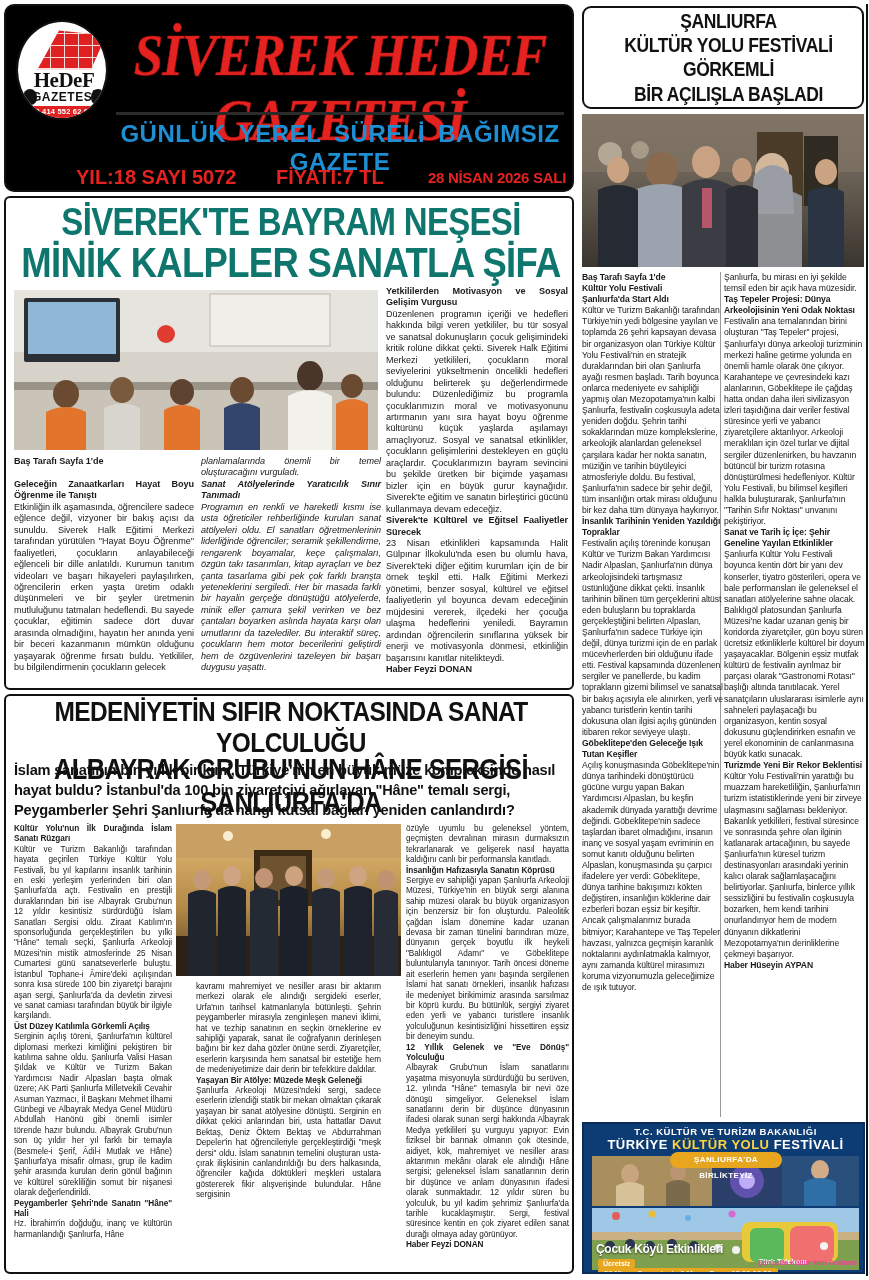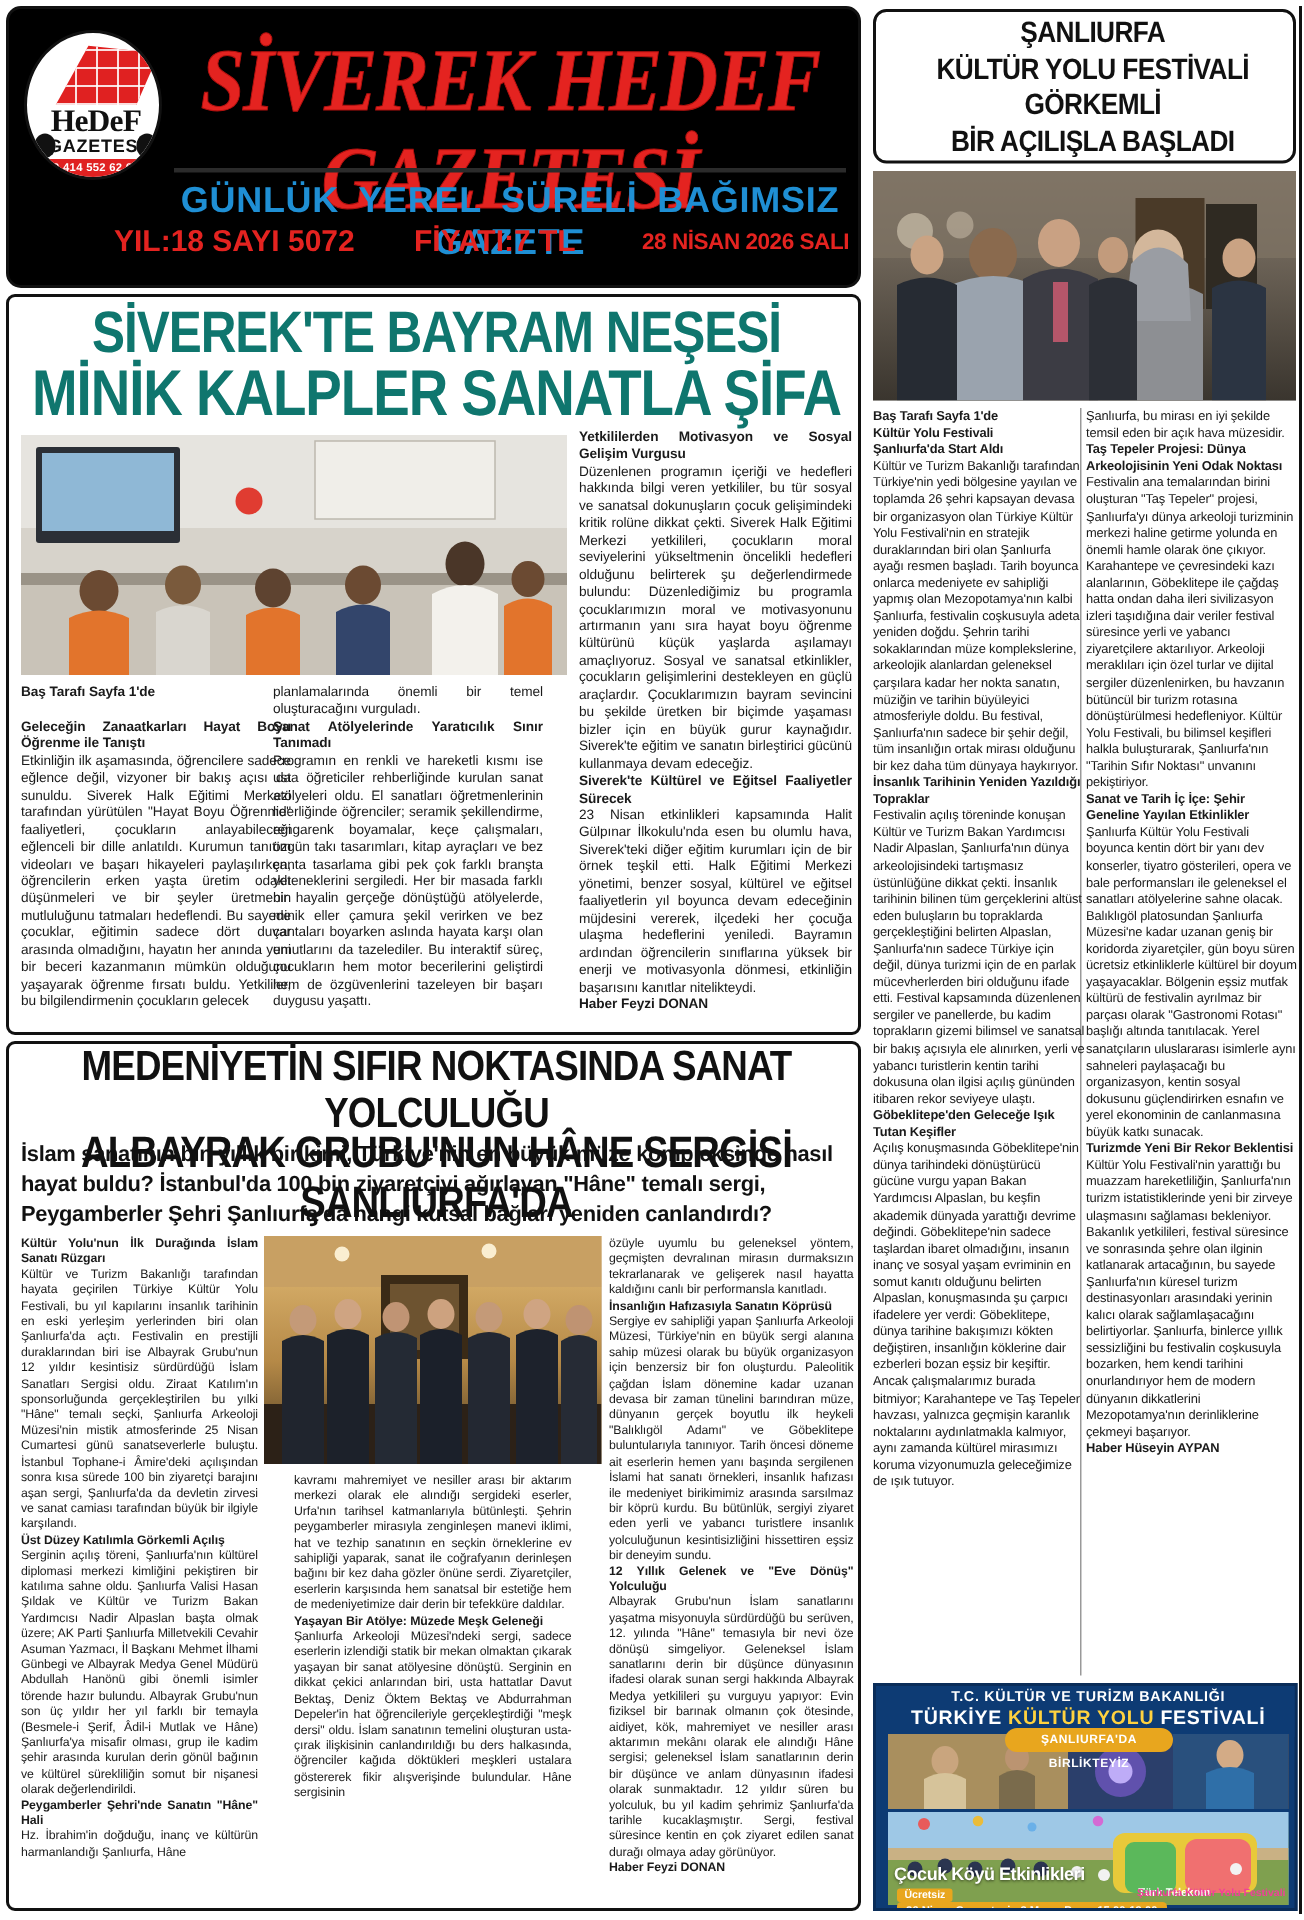--- a/index.html
+++ b/index.html
@@ -68,21 +68,21 @@
   .title-rule {
     position:absolute; left:110px; top:106px; width:448px; height:3px;
     background:#2b2b2b;
   }
   .subtitle {
     position:absolute; left:108px; top:114px; width:452px; text-align:center;
     font-weight:bold; font-size:24px; color:#1f8fd4; letter-spacing:0.5px;
     word-spacing:6px;
   }
   .meta-row {
-    position:absolute; left:70px; top:144px; width:490px; height:28px;
+    position:absolute; left:70px; top:160px; width:490px; height:28px;
   }
   .meta-yil {
     position:absolute; left:0; top:0; font-weight:bold; font-size:20px; color:#e42320;
   }
   .meta-fiyat {
     position:absolute; left:200px; top:0; font-weight:bold; font-size:20px; color:#e42320;
   }
   .meta-date {
     position:absolute; right:0; top:3px; font-weight:bold; font-size:15px; color:#e42320;
     letter-spacing:-0.3px;
@@ -337,21 +337,21 @@
       </svg>
     </div>
 
     <div class="col body-txt" style="left:8px; top:258px; width:180px;">
       <span class="sub-h">Baş Tarafı Sayfa 1'de</span>
       <br>
       <span class="sub-h">Geleceğin Zanaatkarları Hayat Boyu Öğrenme ile Tanıştı</span>
       <span class="indent">Etkinliğin ilk aşamasında, öğrencilere sadece eğlence değil, vizyoner bir bakış açısı da sunuldu. Siverek Halk Eğitimi Merkezi tarafından yürütülen "Hayat Boyu Öğrenme" faaliyetleri, çocukların anlayabileceği eğlenceli bir dille anlatıldı. Kurumun tanıtım videoları ve başarı hikayeleri paylaşılırken, öğrencilerin erken yaşta üretim odaklı düşünmeleri ve bir şeyler üretmenin mutluluğunu tatmaları hedeflendi. Bu sayede çocuklar, eğitimin sadece dört duvar arasında olmadığını, hayatın her anında yeni bir beceri kazanmanın mümkün olduğunu yaşayarak öğrenme fırsatı buldu. Yetkililer, bu bilgilendirmenin çocukların gelecek</span>
     </div>
 
-    <div class="col body-txt" style="left:176px; top:258px; width:180px;">
+    <div class="col body-txt" style="left:195px; top:258px; width:180px;font-style:italic;">
       <span>planlamalarında önemli bir temel oluşturacağını vurguladı.</span>
       <span class="sub-h">Sanat Atölyelerinde Yaratıcılık Sınır Tanımadı</span>
       <span class="indent">Programın en renkli ve hareketli kısmı ise usta öğreticiler rehberliğinde kurulan sanat atölyeleri oldu. El sanatları öğretmenlerinin liderliğinde öğrenciler; seramik şekillendirme, rengarenk boyamalar, keçe çalışmaları, özgün takı tasarımları, kitap ayraçları ve bez çanta tasarlama gibi pek çok farklı branşta yeteneklerini sergiledi. Her bir masada farklı bir hayalin gerçeğe dönüştüğü atölyelerde, minik eller çamura şekil verirken ve bez çantaları boyarken aslında hayata karşı olan umutlarını da tazelediler. Bu interaktif süreç, çocukların hem motor becerilerini geliştirdi hem de özgüvenlerini tazeleyen bir başarı duygusu yaşattı.</span>
     </div>
 
     <div class="col body-txt" style="left:380px; top:88px; width:182px;">
       <span class="sub-h">Yetkililerden Motivasyon ve Sosyal Gelişim Vurgusu</span>
       <span class="indent">Düzenlenen programın içeriği ve hedefleri hakkında bilgi veren yetkililer, bu tür sosyal ve sanatsal dokunuşların çocuk gelişimindeki kritik rolüne dikkat çekti. Siverek Halk Eğitimi Merkezi yetkilileri, çocukların moral seviyelerini yükseltmenin öncelikli hedefleri olduğunu belirterek şu değerlendirmede bulundu: Düzenlediğimiz bu programla çocuklarımızın moral ve motivasyonunu artırmanın yanı sıra hayat boyu öğrenme kültürünü küçük yaşlarda aşılamayı amaçlıyoruz. Sosyal ve sanatsal etkinlikler, çocukların gelişimlerini destekleyen en güçlü araçlardır. Çocuklarımızın bayram sevincini bu şekilde üretken bir biçimde yaşaması bizler için en büyük gurur kaynağıdır. Siverek'te eğitim ve sanatın birleştirici gücünü kullanmaya devam edeceğiz.</span>
       <span class="sub-h">Siverek'te Kültürel ve Eğitsel Faaliyetler Sürecek</span>
       <span class="indent">23 Nisan etkinlikleri kapsamında Halit Gülpınar İlkokulu'nda esen bu olumlu hava, Siverek'teki diğer eğitim kurumları için de bir örnek teşkil etti.</span>

